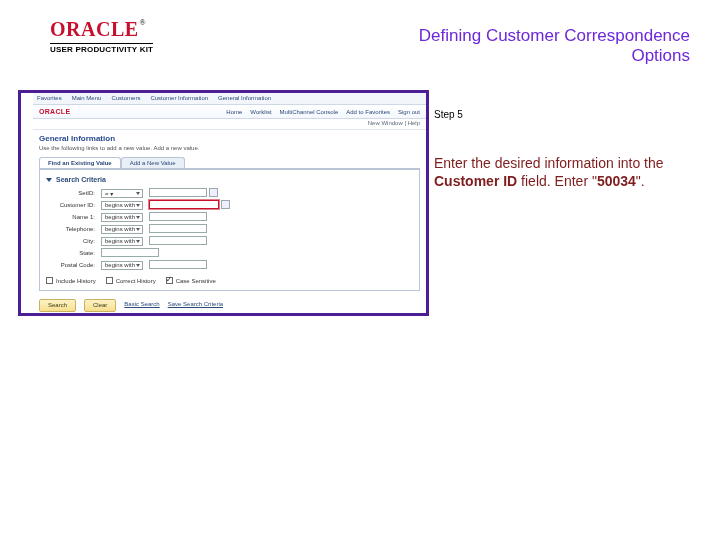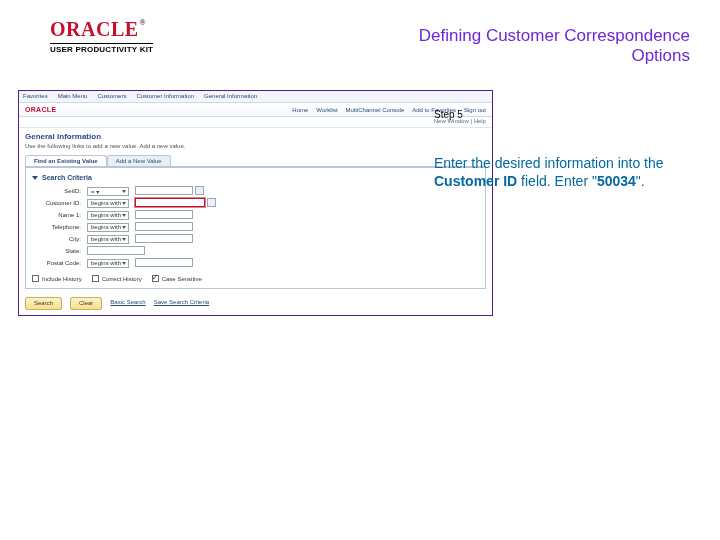--- a/index.html
+++ b/index.html
@@ -56,27 +56,28 @@
     right: 30px;
     font-size: 17px;
     color: #6d28d9;
     text-align: right;
   }
   
   .shot {
     position: absolute;
     left: 18px;
     top: 90px;
-    width: 475px;
+    width: 411px;
     height: 226px;
-    border: 1px solid #4c1d95;
+    border: 3px solid #4c1d95;
     background: #fff;
     font-size: 6px;
     color: #333;
     overflow: hidden;
+    padding-left: 12px;
   }
   .shot-nav {
     height: 12px;
     background: #f2f6fb;
     border-bottom: 1px solid #cfd9e5;
     padding: 2px 4px 0 4px;
     display: flex;
     gap: 10px;
     color: #2a4a7a;
   }
@@ -212,21 +213,21 @@
     font-size: 10px;
     text-align: center;
   }
   .instruction {
     position: absolute;
     left: 434px;
     top: 154px;
     right: 44px;
     font-size: 14px;
     line-height: 1.3;
-    color: #0369a1;
+    color: #7f1d1d;
   }
 </style>
 </head>
 <body>
 
 <div class="page">
 
   <div class="logo-block">
     <div class="oracle-logo">
       <span>ORACLE</span><span class="oracle-tm">®</span>

